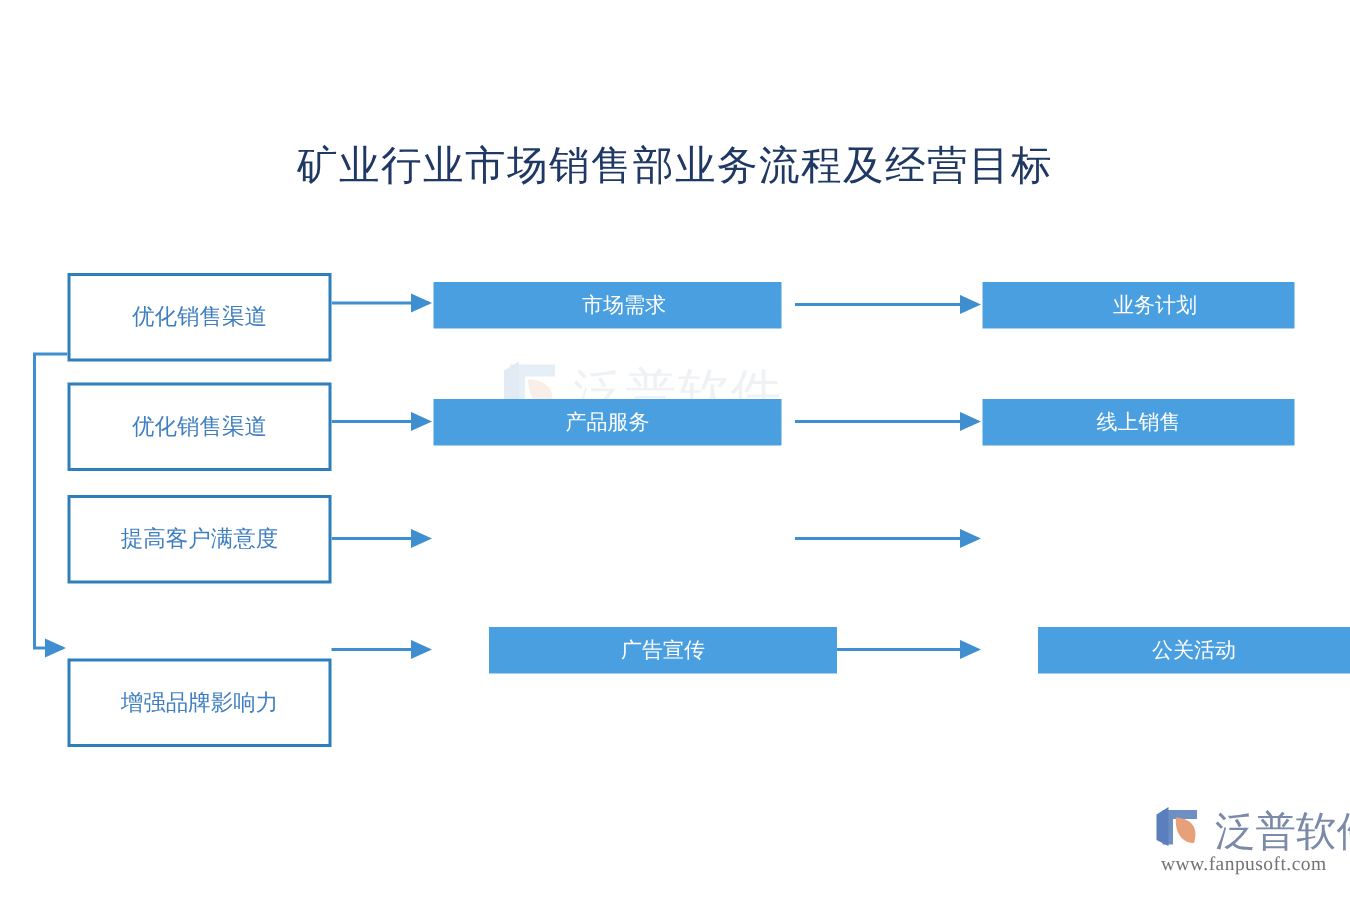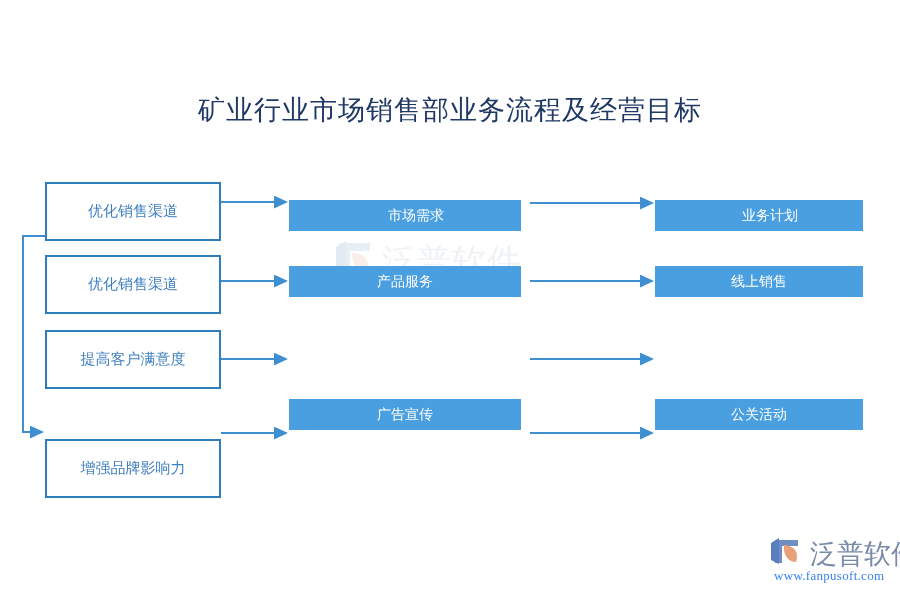--- a/index.html
+++ b/index.html
@@ -90,24 +90,24 @@
   .node.col-mid { left: 289px; width: 232px; }
   .node.col-right { left: 655px; width: 208px; }
 
   
   .r0.outline { top: 182px; }
   .r1.outline { top: 255px; }
   .r2.outline { top: 330px; }
   .r3.outline { top: 403px; margin-top: 36px; }
 
   
-  .r0.filled { top: 200px; padding-left: 22px; }
+  .r0.filled { top: 188px; padding-left: 22px; }
   .r1.filled { top: 266px; }
   .r2.filled { top: 344px; }
-  .r3.filled { top: 399px; }
+  .r3.filled { top: 418px; margin-left: 37px; }
 
   
   #connectors {
     position: absolute;
     left: 0;
     top: 0;
     width: 900px;
     height: 600px;
     pointer-events: none;
   }
@@ -127,21 +127,21 @@
     font-size: 27px;
     color: #7a8aa8;
     letter-spacing: 0px;
     white-space: nowrap;
   }
   #logo .logo-url {
     position: absolute;
     left: 6px;
     top: 32px;
     font-size: 13px;
-    color: #3b82f6;
+    color: #737373;
     letter-spacing: 0.3px;
     font-family: "Liberation Serif", "DejaVu Serif", serif;
     white-space: nowrap;
   }
   #logo .logo-mark {
     position: absolute;
     left: 0px;
     top: 1px;
     width: 38px;
     height: 30px;

